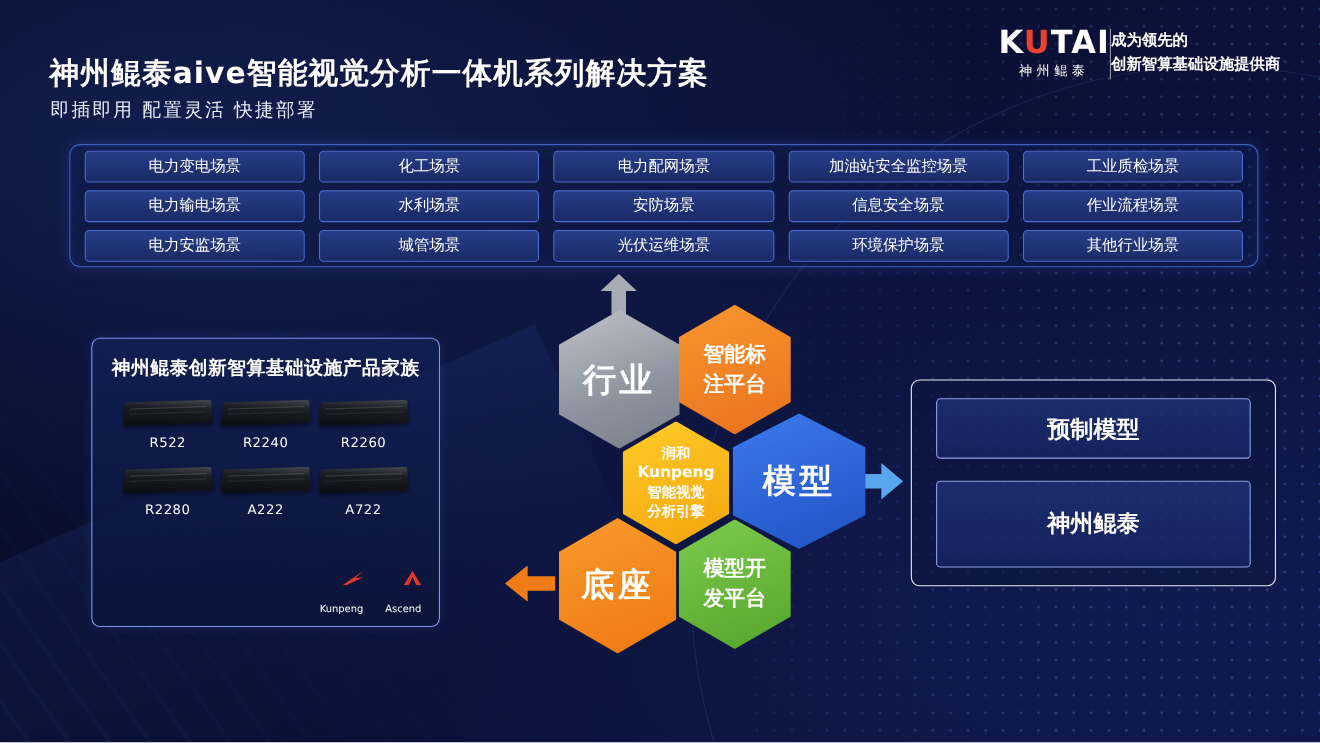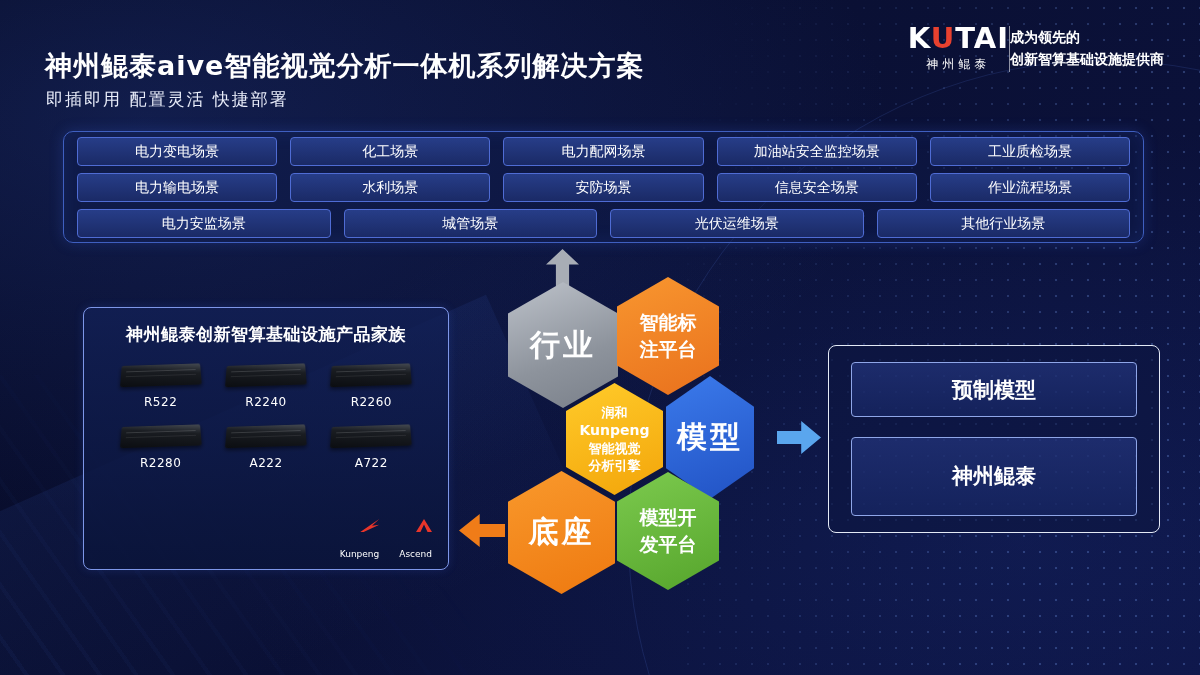--- a/index.html
+++ b/index.html
@@ -94,31 +94,31 @@
     color:#fff; font-weight:bold; text-align:center;
     filter: drop-shadow(2px 3px 4px rgba(0,0,0,0.35));
   }
   .hex span { display:block; }
   .hex-industry { left:508px; top:282px; width:110px; height:126px; font-size:30px; letter-spacing:3px;
     background: linear-gradient(160deg, #bdc2ca 0%, #8d939c 60%, #7a808a 100%); }
   .hex-annotation { left:617px; top:277px; width:102px; height:118px; font-size:19px; line-height:1.4;
     background: linear-gradient(160deg, #f8962f 0%, #e9711d 100%); }
   .hex-center { left:566px; top:383px; width:97px; height:112px; font-size:13px; line-height:1.32;
     background: linear-gradient(160deg, #ffcb2a 0%, #f3a50a 100%); }
-  .hex-model { left:666px; top:376px; width:88px; height:123px; font-size:30px; letter-spacing:3px;
+  .hex-model { left:666px; top:376px; width:121px; height:123px; font-size:30px; letter-spacing:3px;
     background: linear-gradient(160deg, #3b7aeb 0%, #2152c4 100%); }
   .hex-base { left:508px; top:471px; width:107px; height:123px; font-size:30px; letter-spacing:3px;
     background: linear-gradient(160deg, #f9992c 0%, #ee7910 100%); }
   .hex-dev { left:617px; top:472px; width:102px; height:118px; font-size:19px; line-height:1.4;
     background: linear-gradient(160deg, #7cca4e 0%, #56a52c 100%); }
   .hex-center .rm { font-size:14px; }
 
   
   .family {
-    position:absolute; left:83px; top:307px; width:366px; height:263px;
+    position:absolute; left:83px; top:307px; width:317px; height:263px;
     border:1px solid #7d96e8; border-radius:8px; box-sizing:border-box;
     background: linear-gradient(180deg, rgba(18,32,86,0.78) 0%, rgba(10,20,58,0.88) 100%);
     box-shadow: 0 0 10px rgba(60,100,220,0.2);
   }
   .family-title { text-align:center; margin-top:15px; font-size:17px; font-weight:bold; letter-spacing:0.5px; }
   .server-grid {
     display:grid; grid-template-columns:repeat(3, 1fr);
     padding:18px 24px 0; row-gap:16px;
   }
   .server-cell { display:flex; flex-direction:column; align-items:center; }
@@ -198,20 +198,21 @@
       <div class="chip">电力输电场景</div>
       <div class="chip">水利场景</div>
       <div class="chip">安防场景</div>
       <div class="chip">信息安全场景</div>
       <div class="chip">作业流程场景</div>
     </div>
     <div class="scenario-row">
       <div class="chip">电力安监场景</div>
       <div class="chip">城管场景</div>
       <div class="chip">光伏运维场景</div>
+      <div class="chip">环境保护场景</div>
       <div class="chip">其他行业场景</div>
     </div>
   </div>
 
   <div class="arrow arrow-up"></div>
   <div class="arrow arrow-right"></div>
   <div class="arrow arrow-left"></div>
 
   <div class="hex hex-industry">
     <span>行业</span>

